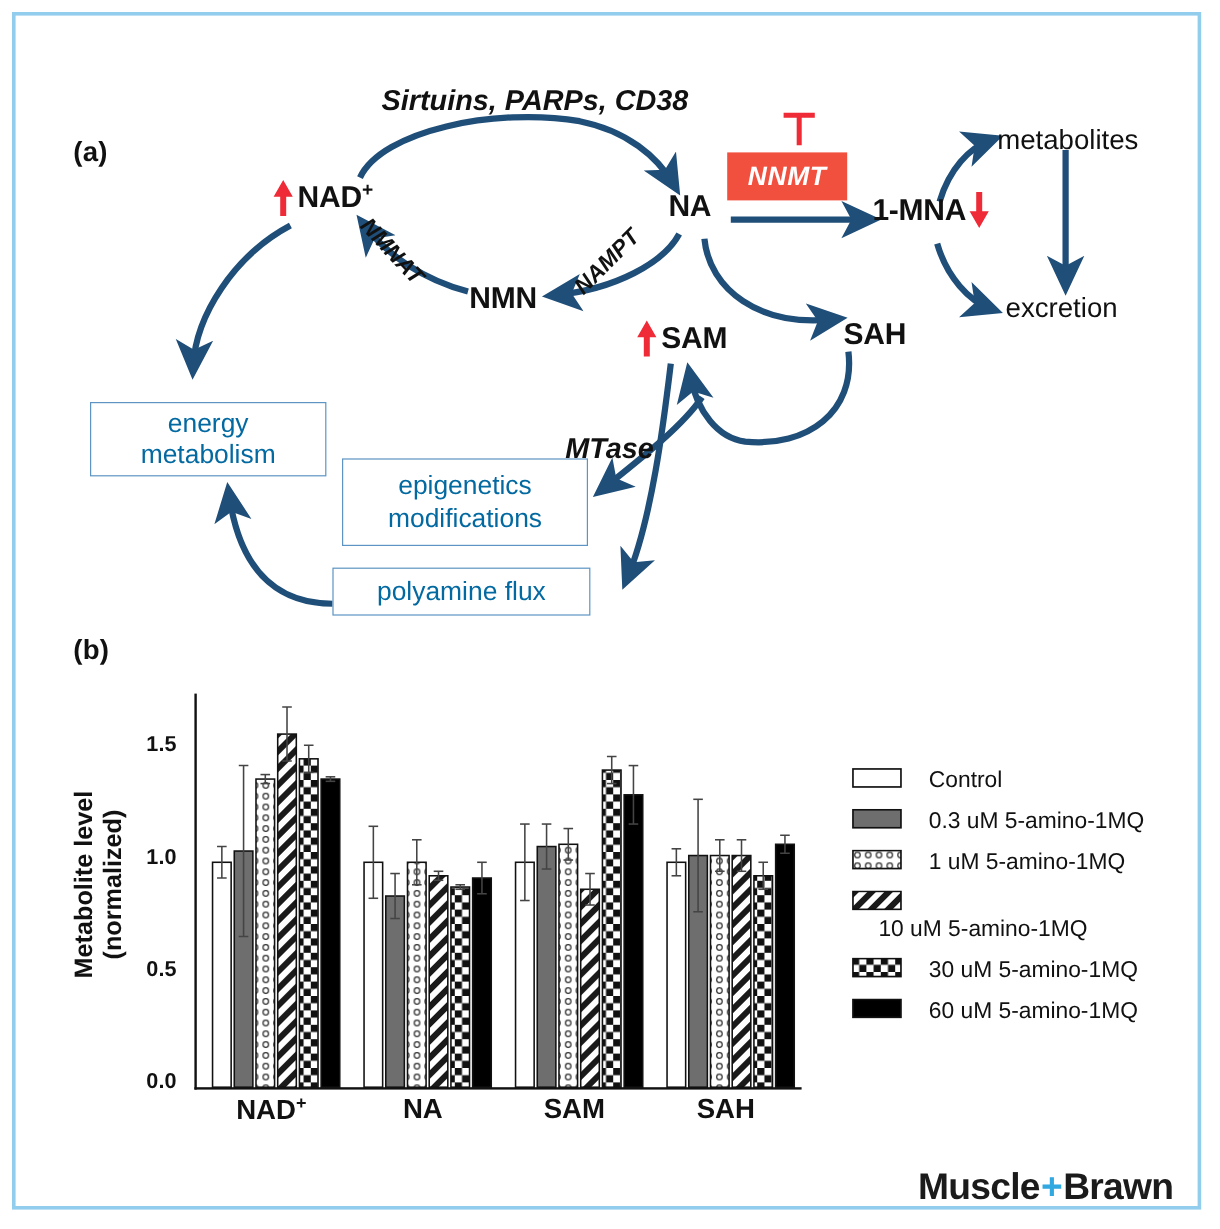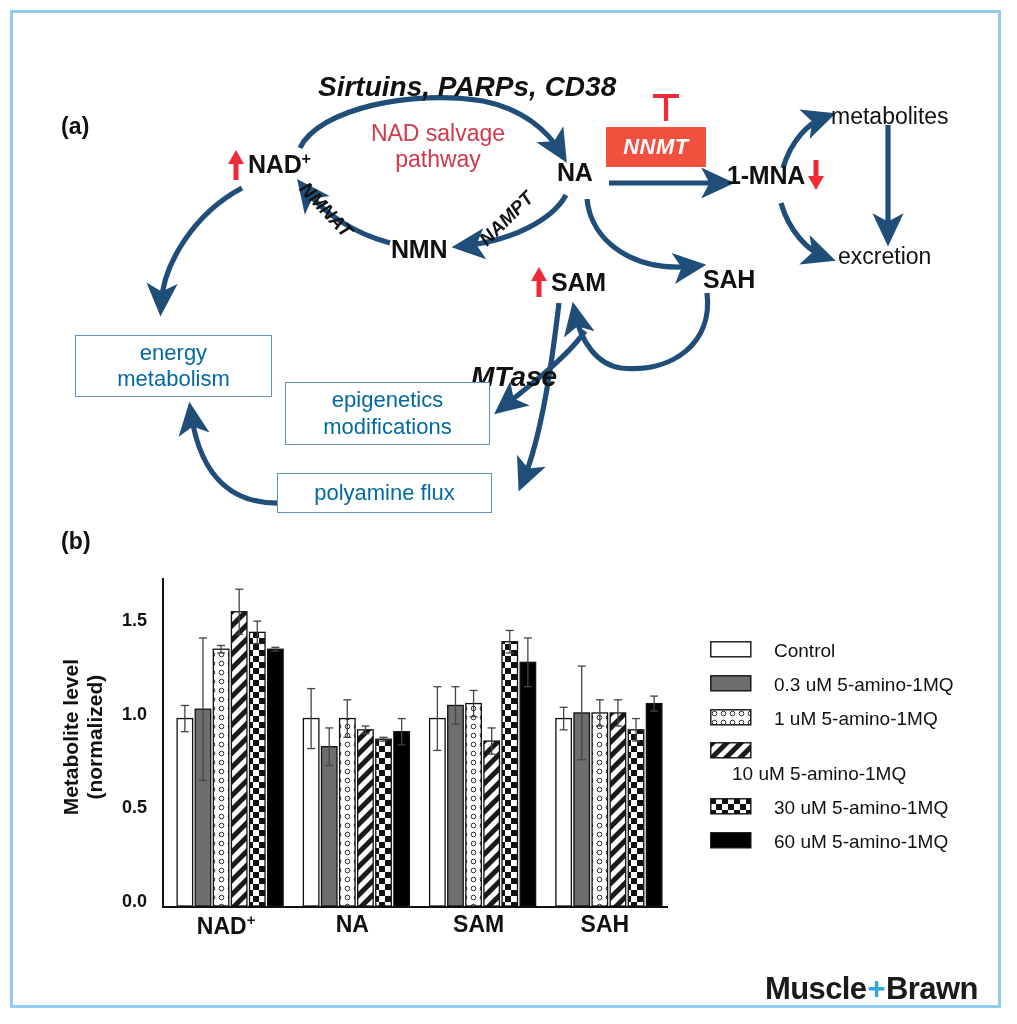--- a/index.html
+++ b/index.html
@@ -7,21 +7,21 @@
   #frame{position:absolute;left:10px;top:10px;width:991px;height:998px;border:3px solid #93cdee;box-sizing:border-box;background:#fff;}
   .stage{position:absolute;left:0;top:0;width:991px;height:998px;}
   .abs{position:absolute;}
 
   
   .panel-label{font-weight:bold;font-size:23px;color:#111;letter-spacing:.2px;}
 
   
   .node{font-weight:bold;font-size:25px;color:#111;white-space:nowrap;letter-spacing:-.2px;}
   .node sup{font-size:16px;vertical-align:super;}
-  .enz{font-style:italic;font-weight:600;font-size:28px;color:#111;white-space:nowrap;}
+  .enz{font-style:italic;font-weight:600;font-size:24px;color:#111;white-space:nowrap;}
   .enz-sm{font-style:italic;font-weight:600;font-size:19px;color:#111;white-space:nowrap;}
   .redtxt{color:#d3384b;font-size:23px;line-height:1.12;text-align:center;white-space:nowrap;}
   .plain{font-size:23px;color:#111;white-space:nowrap;}
   .boxnode{border:1.6px solid #5d94c4;background:#fff;font-size:22px;color:#0369a1;
            display:flex;align-items:center;justify-content:center;text-align:center;line-height:1.2;box-sizing:border-box;}
   .nnmt{background:#f2503f;color:#fff;font-style:italic;font-weight:bold;font-size:22px;
         display:flex;align-items:center;justify-content:center;letter-spacing:.5px;box-sizing:border-box;}
 
   
   .axis-title{font-weight:bold;font-size:21px;color:#111;text-align:center;line-height:1.15;}
@@ -73,24 +73,20 @@
         <path d="M770,155 C778,128 795,110 812,104"></path>
 
         <path d="M768,190 C776,218 795,238 812,244"></path>
 
         <path d="M875,112 L875,222"></path>
       </g>
     </svg>
 
     <div class="abs enz" style="left:305px;top:58px;">Sirtuins, PARPs, CD38</div>
 
-    <div class="abs redtxt" style="left:330px;top:108px;width:190px;">
-      <div>NAD salvage</div>
-      <div>pathway</div>
-    </div>
 
     <div class="abs" style="left:212px;top:135px;display:flex;align-items:center;">
       <svg width="22" height="34" style="margin-right:1px;">
         <path d="M11,2 L19,16 L13.5,16 L13.5,32 L8.5,32 L8.5,16 L3,16 Z" fill="#ee2b36"></path>
       </svg>
       <span class="node"><span>NAD</span><sup>+</sup></span>
     </div>
 
     <div class="abs enz-sm" style="left:298px;top:165px;transform:rotate(47deg);transform-origin:left top;">NMNAT</div>
 
@@ -128,21 +124,21 @@
 
     <div class="abs enz" style="left:458px;top:325px;margin-top:23px;">MTase</div>
 
     <div class="abs boxnode" style="left:62px;top:322px;width:197px;height:62px;">
       <div>
         <div>energy</div>
         <div>metabolism</div>
       </div>
     </div>
 
-    <div class="abs boxnode" style="left:272px;top:369px;width:205px;height:63px;">
+    <div class="abs boxnode" style="left:272px;top:369px;width:205px;height:73px;">
       <div>
         <div>epigenetics</div>
         <div>modifications</div>
       </div>
     </div>
 
     <div class="abs boxnode" style="left:264px;top:460px;width:215px;height:40px;">polyamine flux</div>
 
     <div class="abs panel-label" style="left:48px;top:515px;">(b)</div>
 

